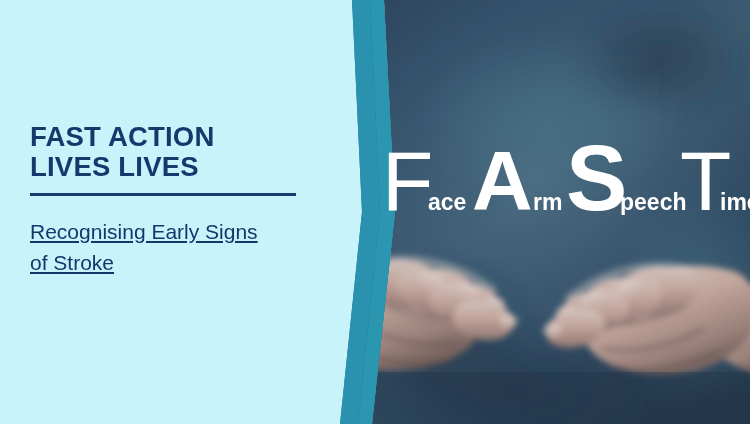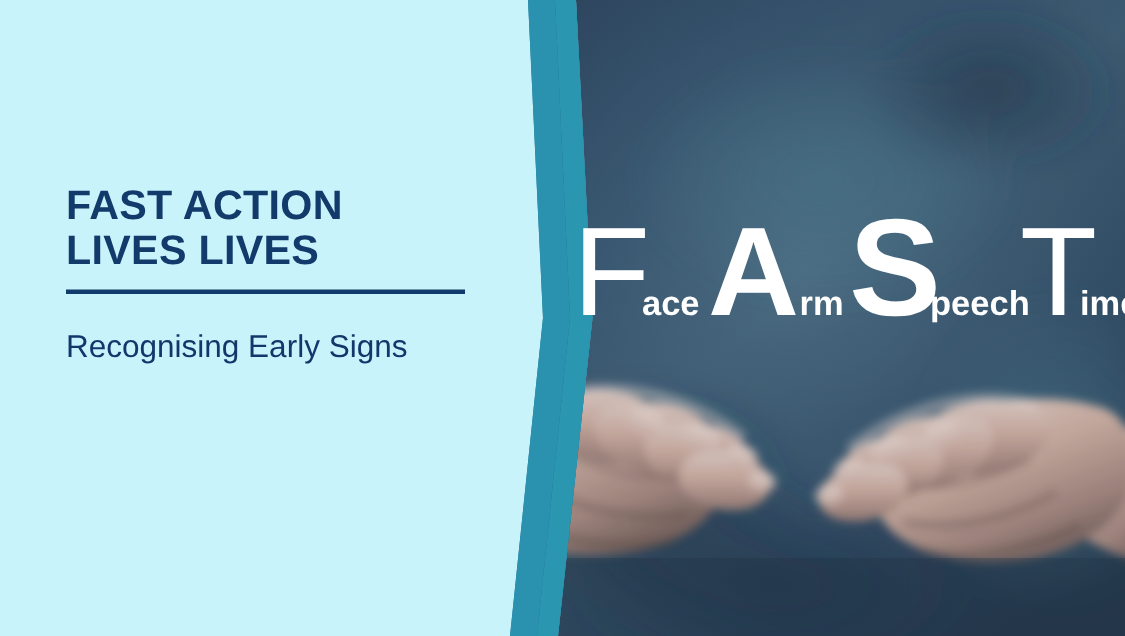--- a/index.html
+++ b/index.html
@@ -16,21 +16,20 @@
     font-family: "Liberation Sans", sans-serif;
   }
 
   
   .left-panel {
     position: absolute;
     left: 0; top: 0;
     width: 330px;
     height: 424px;
     z-index: 40;
-    margin-left: 14px;
   }
   .headline {
     position: absolute;
     left: 30px;
     top: 122px;
     width: 280px;
     font-size: 27.5px;
     font-weight: bold;
     line-height: 30px;
     letter-spacing: 0.2px;
@@ -50,21 +49,21 @@
     position: absolute;
     left: 30px;
     top: 216px;
     width: 290px;
     font-size: 21px;
     font-weight: normal;
     line-height: 31px;
     color: #12386B;
     margin: 0;
   }
-  .subhead-line { display: block; }
+  .subhead-line { display: block; text-decoration: underline; }
 
   
   .photo-panel {
     position: absolute;
     left: 300px; top: 0;
     width: 450px;
     height: 424px;
     z-index: 10;
   }
   .photo-svg { display: block; width: 450px; height: 424px; }
@@ -295,17 +294,18 @@
 
     <h1 class="headline">
       <span class="headline-line">FAST ACTION</span>
       <span class="headline-line">LIVES LIVES</span>
     </h1>
 
     <div class="divider"></div>
 
     <p class="subhead">
       <span class="subhead-line">Recognising Early Signs</span>
+      <span class="subhead-line">of Stroke</span>
     </p>
 
   </div>
 
 </div>
 
 </body></html>

